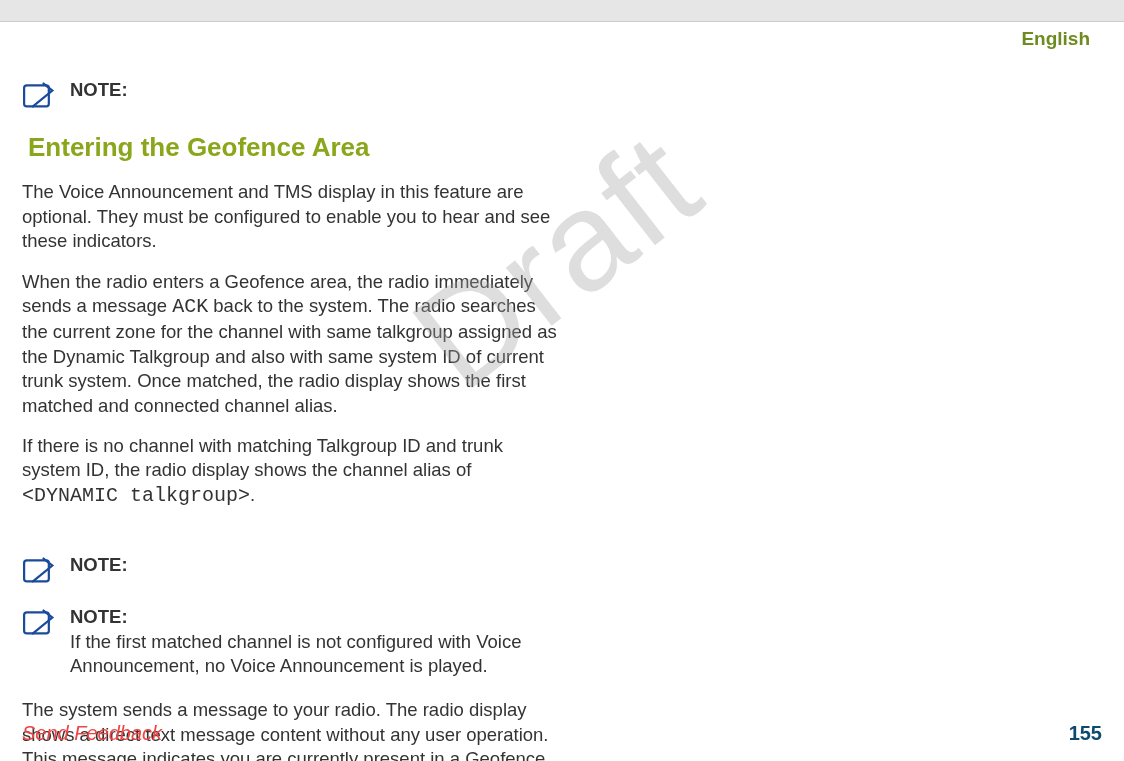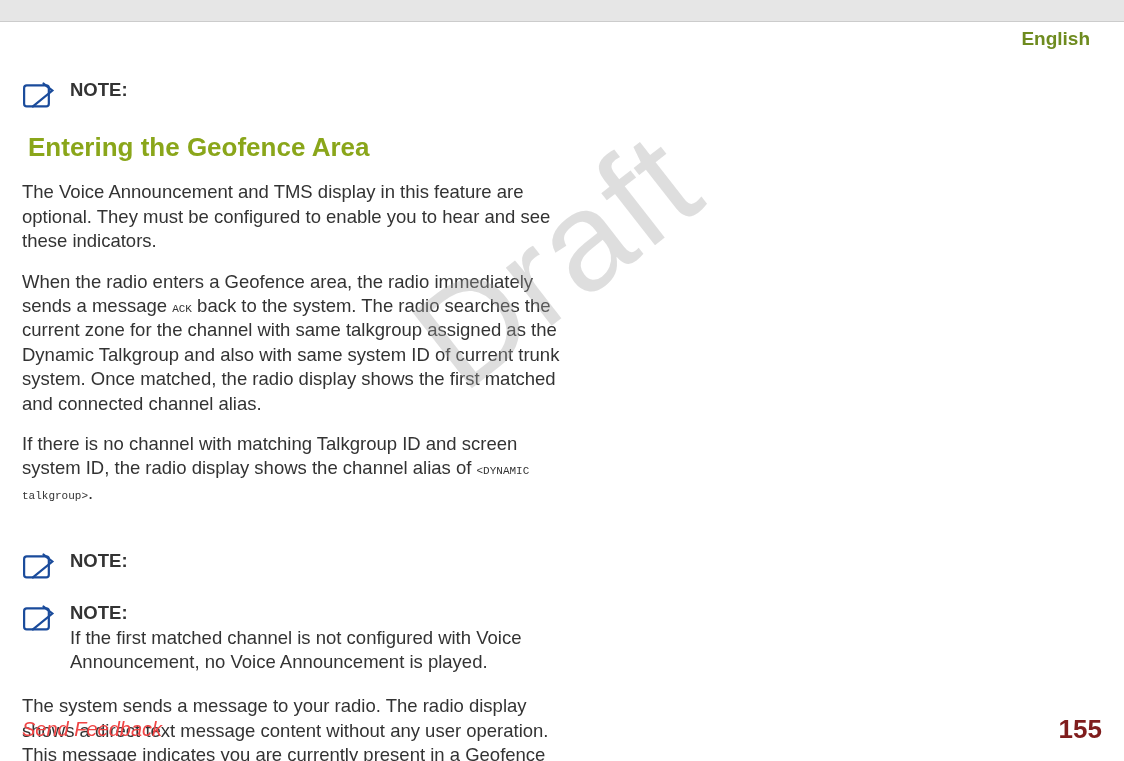--- a/index.html
+++ b/index.html
@@ -51,21 +51,21 @@
     .note-icon svg { width: 36px; height: 30px; }
     .note-body { flex: 1; }
     .note-label { font-weight: bold; display: block; }
     h2.section-heading {
       color: #8aa61a;
       font-size: 26px;
       font-weight: bold;
       margin: 8px 0 16px 6px;
     }
     p.para { margin-bottom: 16px; }
-    .mono { font-family: "Courier New", monospace; font-size: 11px; }
+    .mono { font-family: "Courier New", monospace; font-size: 20px; }
     .watermark {
       position: absolute;
       left: 400px;
       top: 180px;
       font-size: 140px;
       color: rgba(160,160,160,0.35);
       transform: rotate(-38deg);
       font-weight: normal;
       pointer-events: none;
       user-select: none;
@@ -82,23 +82,23 @@
       justify-content: space-between;
       align-items: center;
     }
     .send-feedback {
       color: #ef4444;
       font-size: 20px;
       cursor: pointer;
       font-style: italic;
     }
     .page-num {
-      color: #7f1d1d;
+      color: #0c4a6e;
       font-weight: bold;
-      font-size: 26px;
+      font-size: 20px;
     }
   </style>
 </head>
 <body>
 
 <div class="top-bar"></div>
 
 <div class="lang-label">English</div>
 
 <div class="watermark">Draft</div>
@@ -120,21 +120,21 @@
 
     <h2 class="section-heading">Entering the Geofence Area</h2>
 
     <p class="para">The Voice Announcement and TMS display in this feature are optional. They must be configured to enable you to hear and see these indicators.</p>
 
     <p class="para">
       <span>When the radio enters a Geofence area, the radio immediately sends a message </span><span class="mono">ACK</span><span> back to the system. The radio searches the current zone for the channel with same talkgroup assigned as the Dynamic Talkgroup and also with same system ID of current trunk system. Once matched, the radio display shows the first matched and connected channel alias.</span>
     </p>
 
     <p class="para">
-      <span>If there is no channel with matching Talkgroup ID and screen system ID, the radio display shows the channel alias of </span><span class="mono">&lt;DYNAMIC talkgroup&gt;</span><span>.</span>
+      <span>If there is no channel with matching Talkgroup ID and trunk system ID, the radio display shows the channel alias of </span><span class="mono">&lt;DYNAMIC talkgroup&gt;</span><span>.</span>
     </p>
 
   </div>
 
   <div class="col">
     <div class="note-block">
       <span class="note-icon">
         <svg viewBox="0 0 40 34">
           <rect x="2" y="6" width="28" height="24" rx="3" fill="none" stroke="#1a4b9b" stroke-width="2.5"></rect>
           <path d="M 24 4 L 34 12 L 12 30" fill="none" stroke="#1a4b9b" stroke-width="2.5" stroke-linecap="round"></path>

